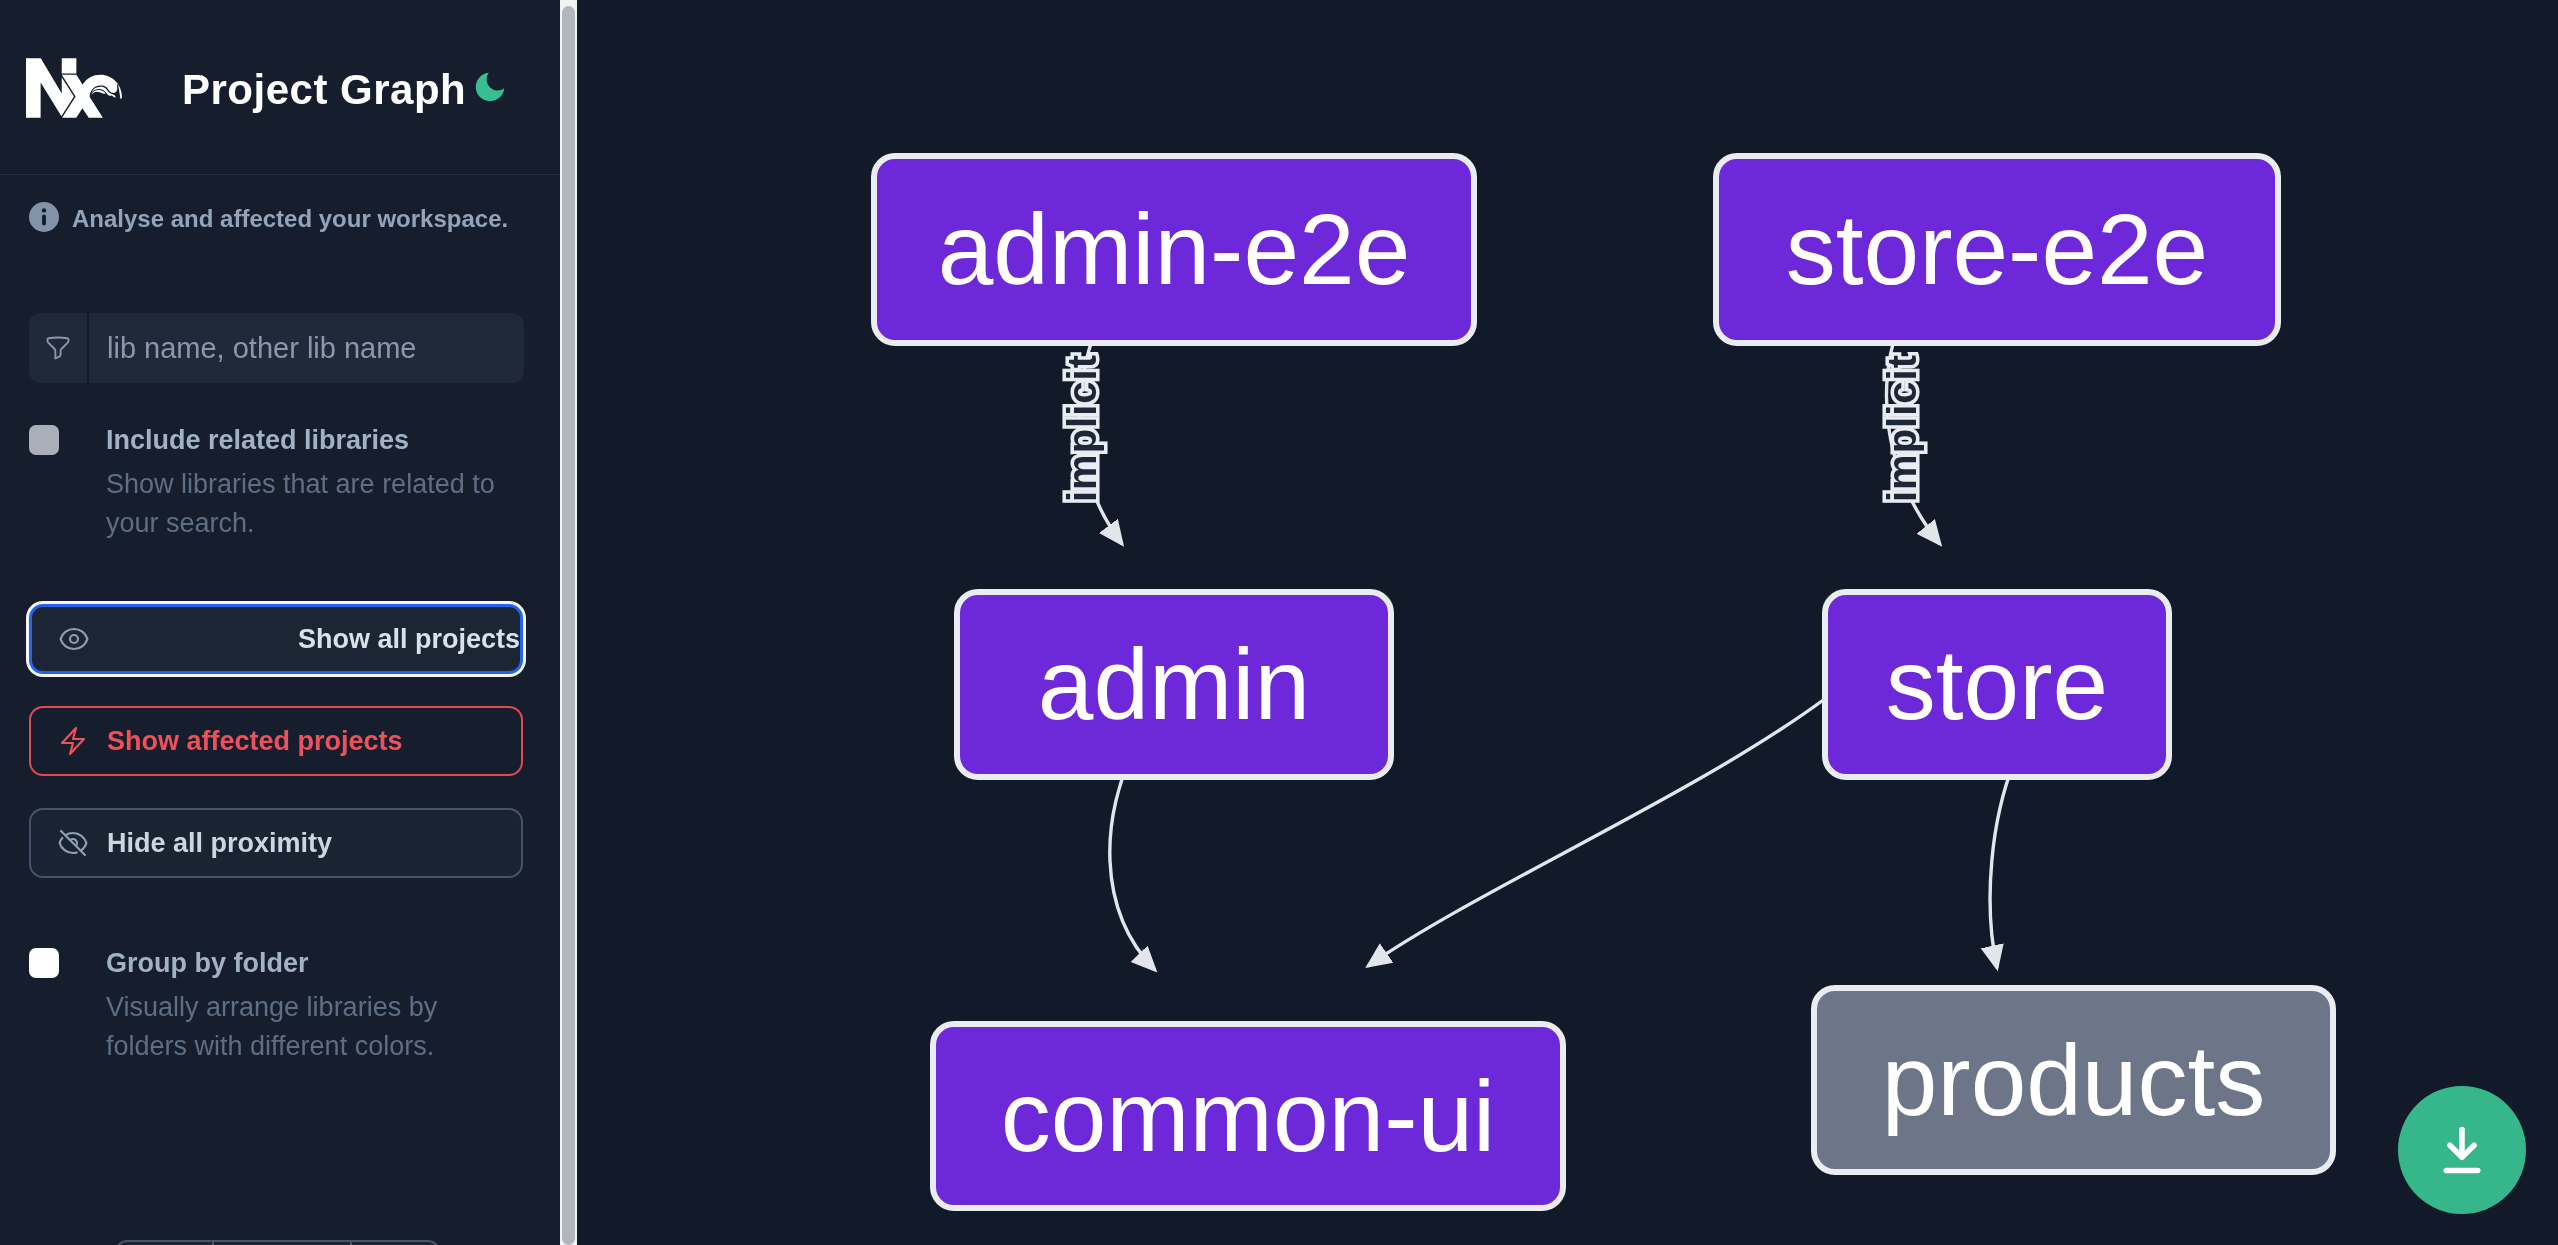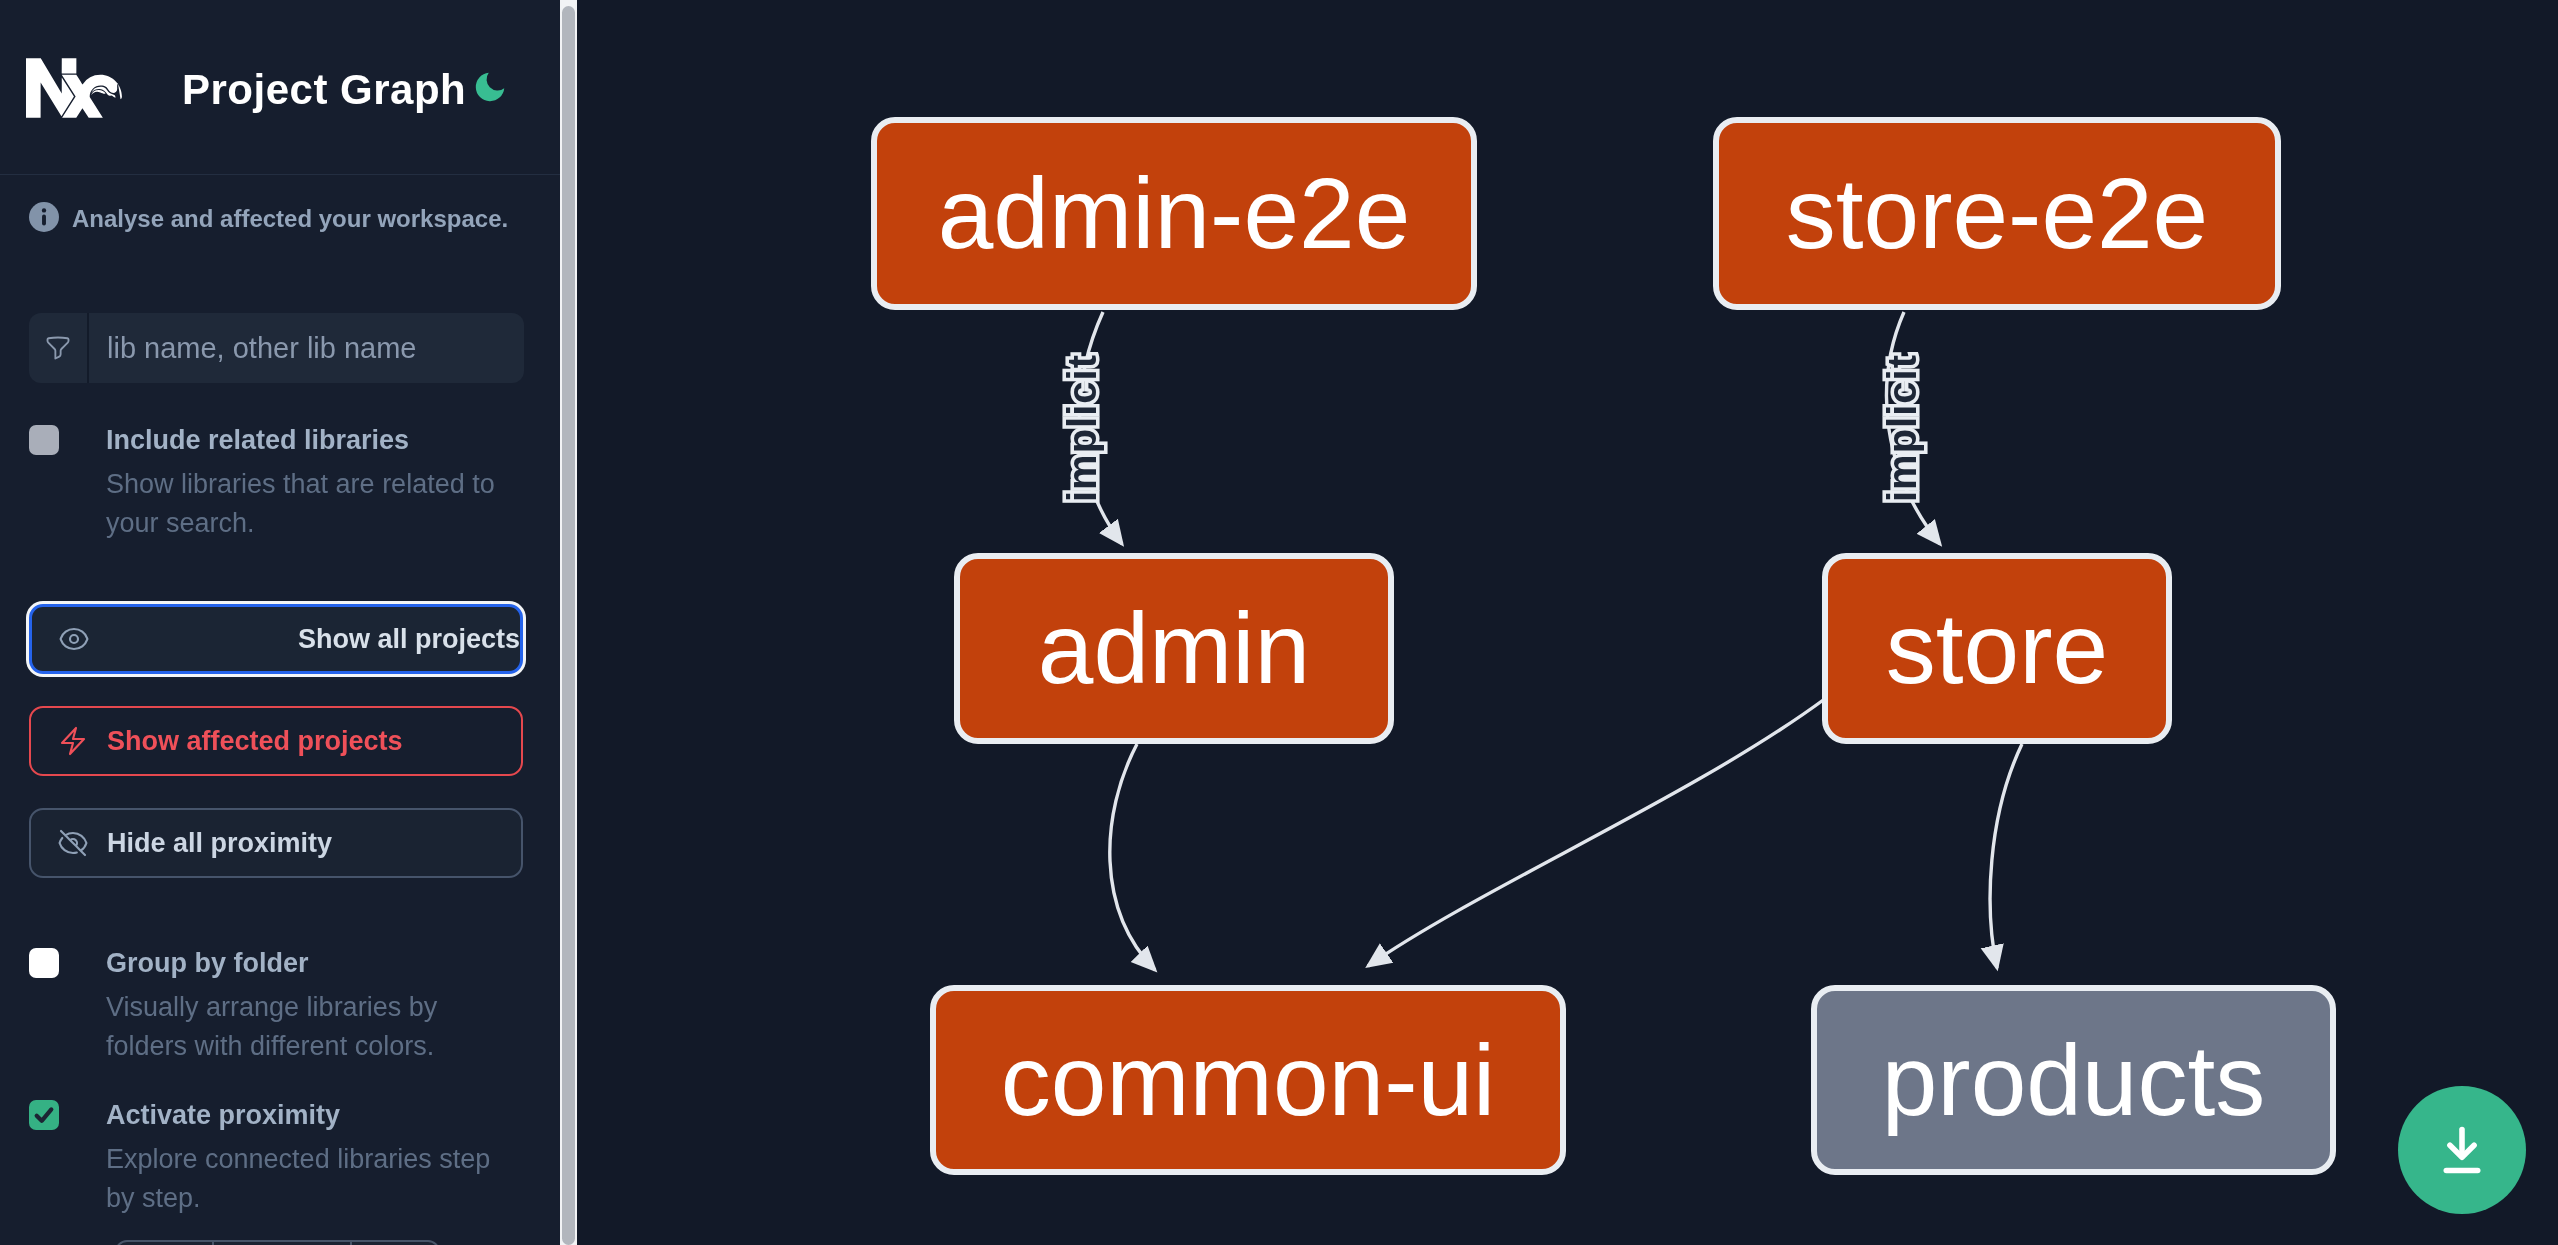--- a/index.html
+++ b/index.html
@@ -16,21 +16,21 @@
   .edge-label{
     font-family:"Liberation Sans",sans-serif;font-size:40px;font-weight:700;
     fill:#1e2737;stroke:#e9edf2;stroke-width:7px;paint-order:stroke;
     text-anchor:middle;dominant-baseline:middle;letter-spacing:1px;
   }
   .gnode{
     position:absolute;box-sizing:border-box;border:6px solid #e9edf2;border-radius:24px;
     display:flex;align-items:center;justify-content:center;
     color:#ffffff;font-size:100px;font-weight:400;cursor:pointer;white-space:nowrap;
   }
-  .gnode.affected{background:#c2410c;}
+  .gnode.affected{background:#6d28d9;margin-top:36px;}
   .gnode.plain{background:#6d7689;}
   
   #sidebar{position:absolute;left:0;top:0;width:560px;height:1245px;background:#161e2e;}
   #sb-header{position:absolute;left:0;top:0;width:560px;height:174px;border-bottom:1px solid #232e41;}
   #nx-logo{position:absolute;left:26px;top:40px;width:96px;height:96px;}
   #app-title{position:absolute;left:182px;top:66px;font-size:42px;font-weight:700;color:#ffffff;letter-spacing:.5px;}
   #theme-toggle{position:absolute;left:468px;top:66px;width:44px;height:44px;background:none;border:none;padding:0;cursor:pointer;}
   #info-icon{position:absolute;left:29px;top:202px;width:30px;height:30px;}
   #tagline{position:absolute;left:72px;top:205px;font-size:24px;font-weight:600;color:#93a4ba;}
   #search-box{position:absolute;left:29px;top:313px;width:495px;height:70px;background:#1f2939;border-radius:12px;}
@@ -158,30 +158,20 @@
     <span>Hide all proximity</span>
   </button>
 
   <div id="opt-group" class="opt">
     <span class="cb cb-white"></span>
     <span class="opt-label">Group by folder</span>
     <span class="opt-desc">Visually arrange libraries by
 folders with different colors.</span>
   </div>
 
-  <div id="opt-proximity" class="opt">
-    <span class="cb checked">
-      <svg width="26" height="26" viewBox="0 0 16 16" fill="none" stroke="#1c2534" stroke-width="2.6" stroke-linecap="round" stroke-linejoin="round">
-        <path d="M3.5 8.5 L6.6 11.6 L12.5 4.6"></path>
-      </svg>
-    </span>
-    <span class="opt-label">Activate proximity</span>
-    <span class="opt-desc">Explore connected libraries step
-by step.</span>
-  </div>
 
   <div id="seg-partial">
     <span class="seg-div" style="left:95px"></span>
     <span class="seg-div" style="left:233px"></span>
   </div>
 </div>
 
 <div id="scrollbar">
   <div id="scroll-thumb"></div>
 </div>

